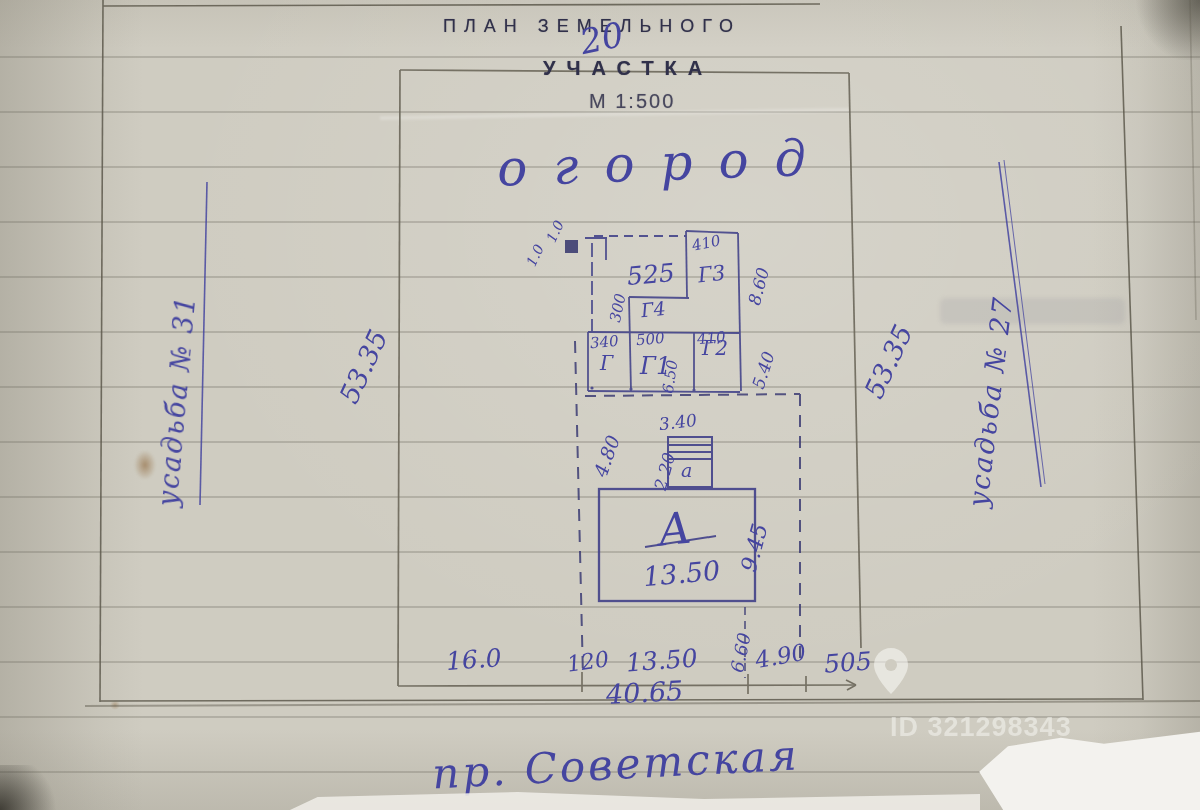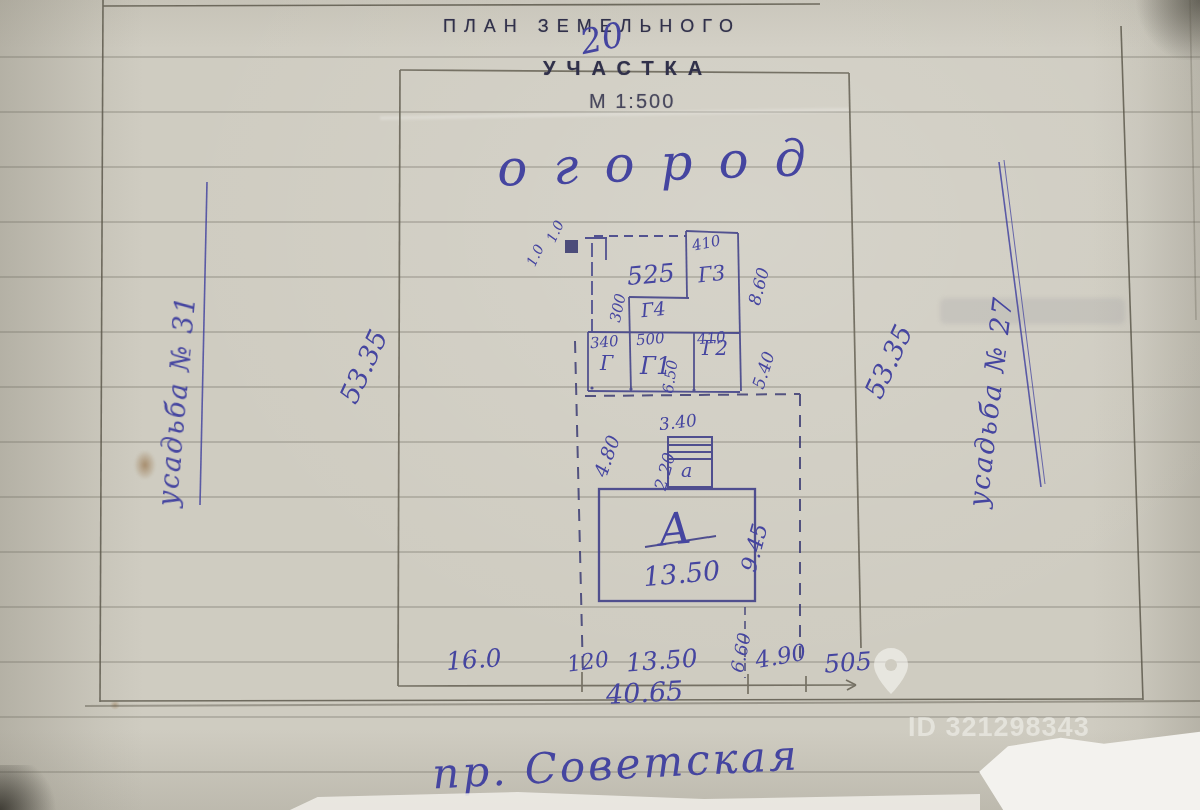--- a/index.html
+++ b/index.html
@@ -168,15 +168,15 @@
   <div class="dark-corner" style="right:0;top:0;width:70px;height:60px;
               background:radial-gradient(circle at 100% 0%, rgba(40,38,30,0.55), rgba(40,38,30,0) 70%);"></div>
   <div class="dark-corner" style="left:0;bottom:0;width:60px;height:45px;
               background:radial-gradient(circle at 0% 100%, rgba(30,28,22,0.75), rgba(30,28,22,0) 75%);"></div>
 
   <div class="tear" style="left:960px;top:725px;width:240px;height:85px;background:#f3f2ee;
               clip-path:polygon(18% 100%, 8% 55%, 20% 25%, 42% 15%, 60% 22%, 100% 8%, 100% 100%);"></div>
   <div class="tear" style="left:290px;top:790px;width:690px;height:20px;background:#edebe5;opacity:.9;
               clip-path:polygon(0 100%, 4% 35%, 33% 10%, 60% 45%, 100% 20%, 100% 100%);"></div>
 
-  <div class="wm" style="left:890px;top:712px;font-size:27px;letter-spacing:1px;color:rgba(250,250,246,0.5);margin-left:18px;">ID 321298343</div>
+  <div class="wm" style="left:890px;top:712px;font-size:27px;letter-spacing:1px;color:rgba(250,250,246,0.5);">ID 321298343</div>
 
 </div>
 
 </body></html>

